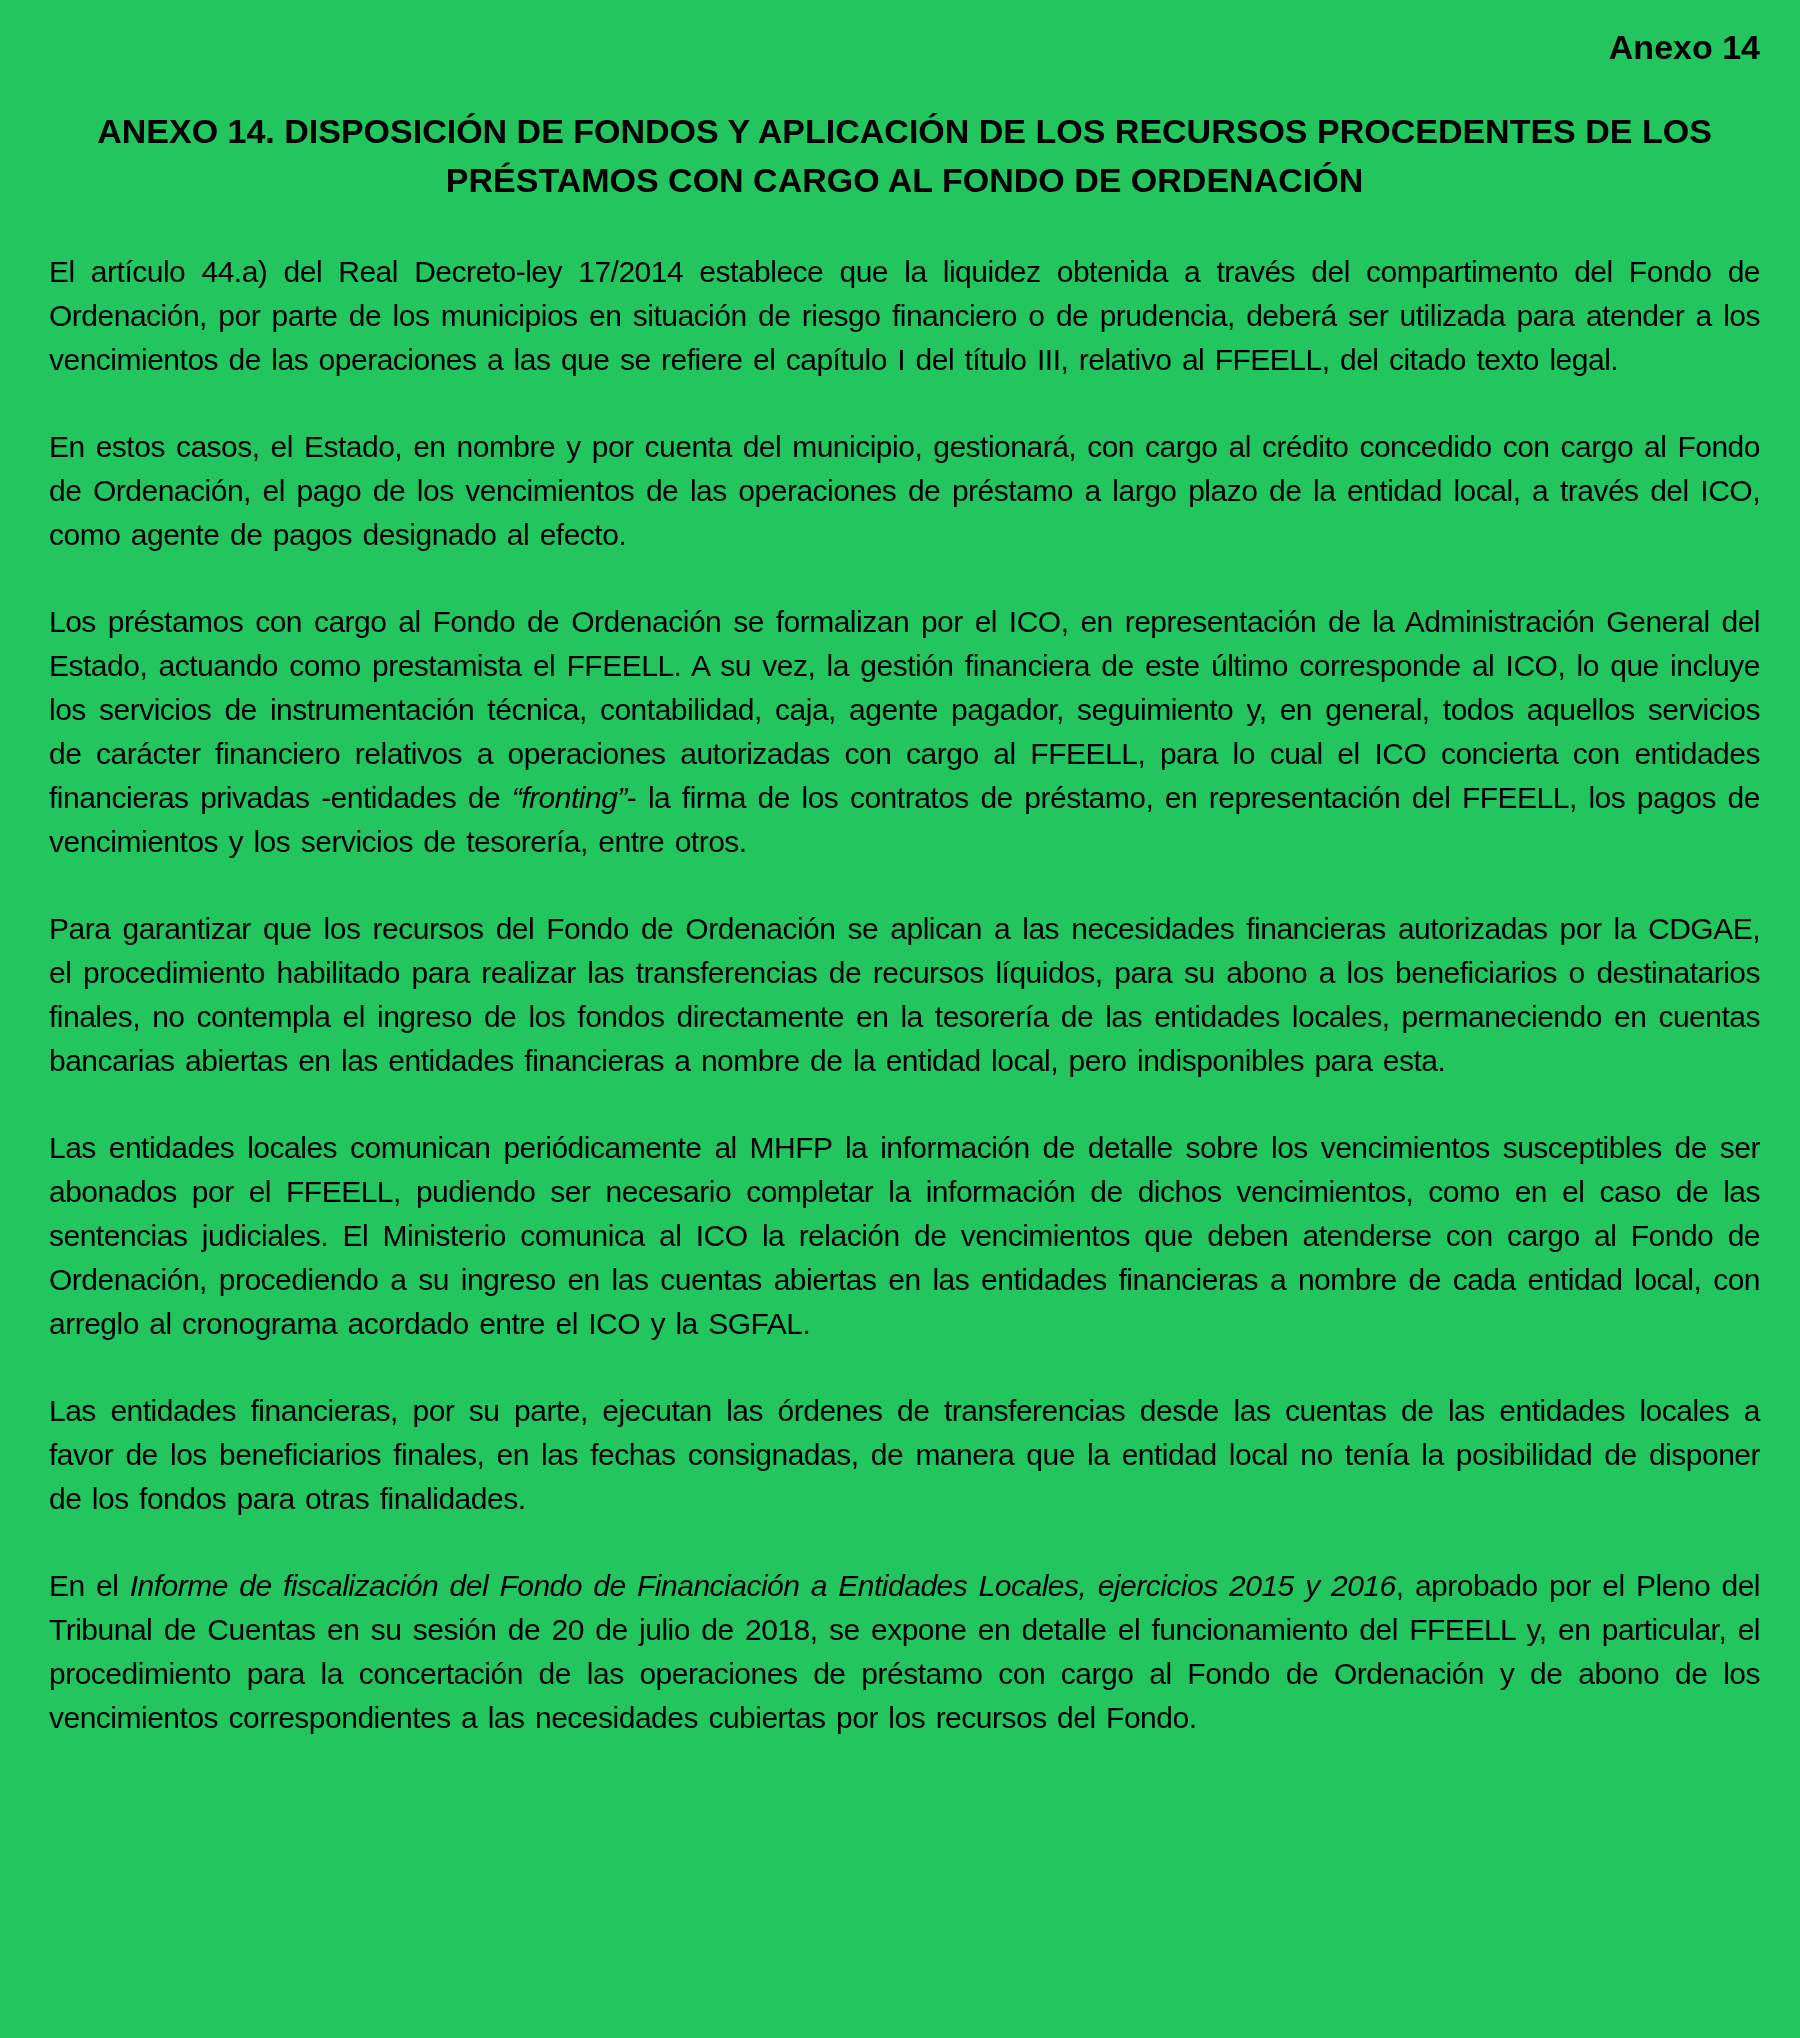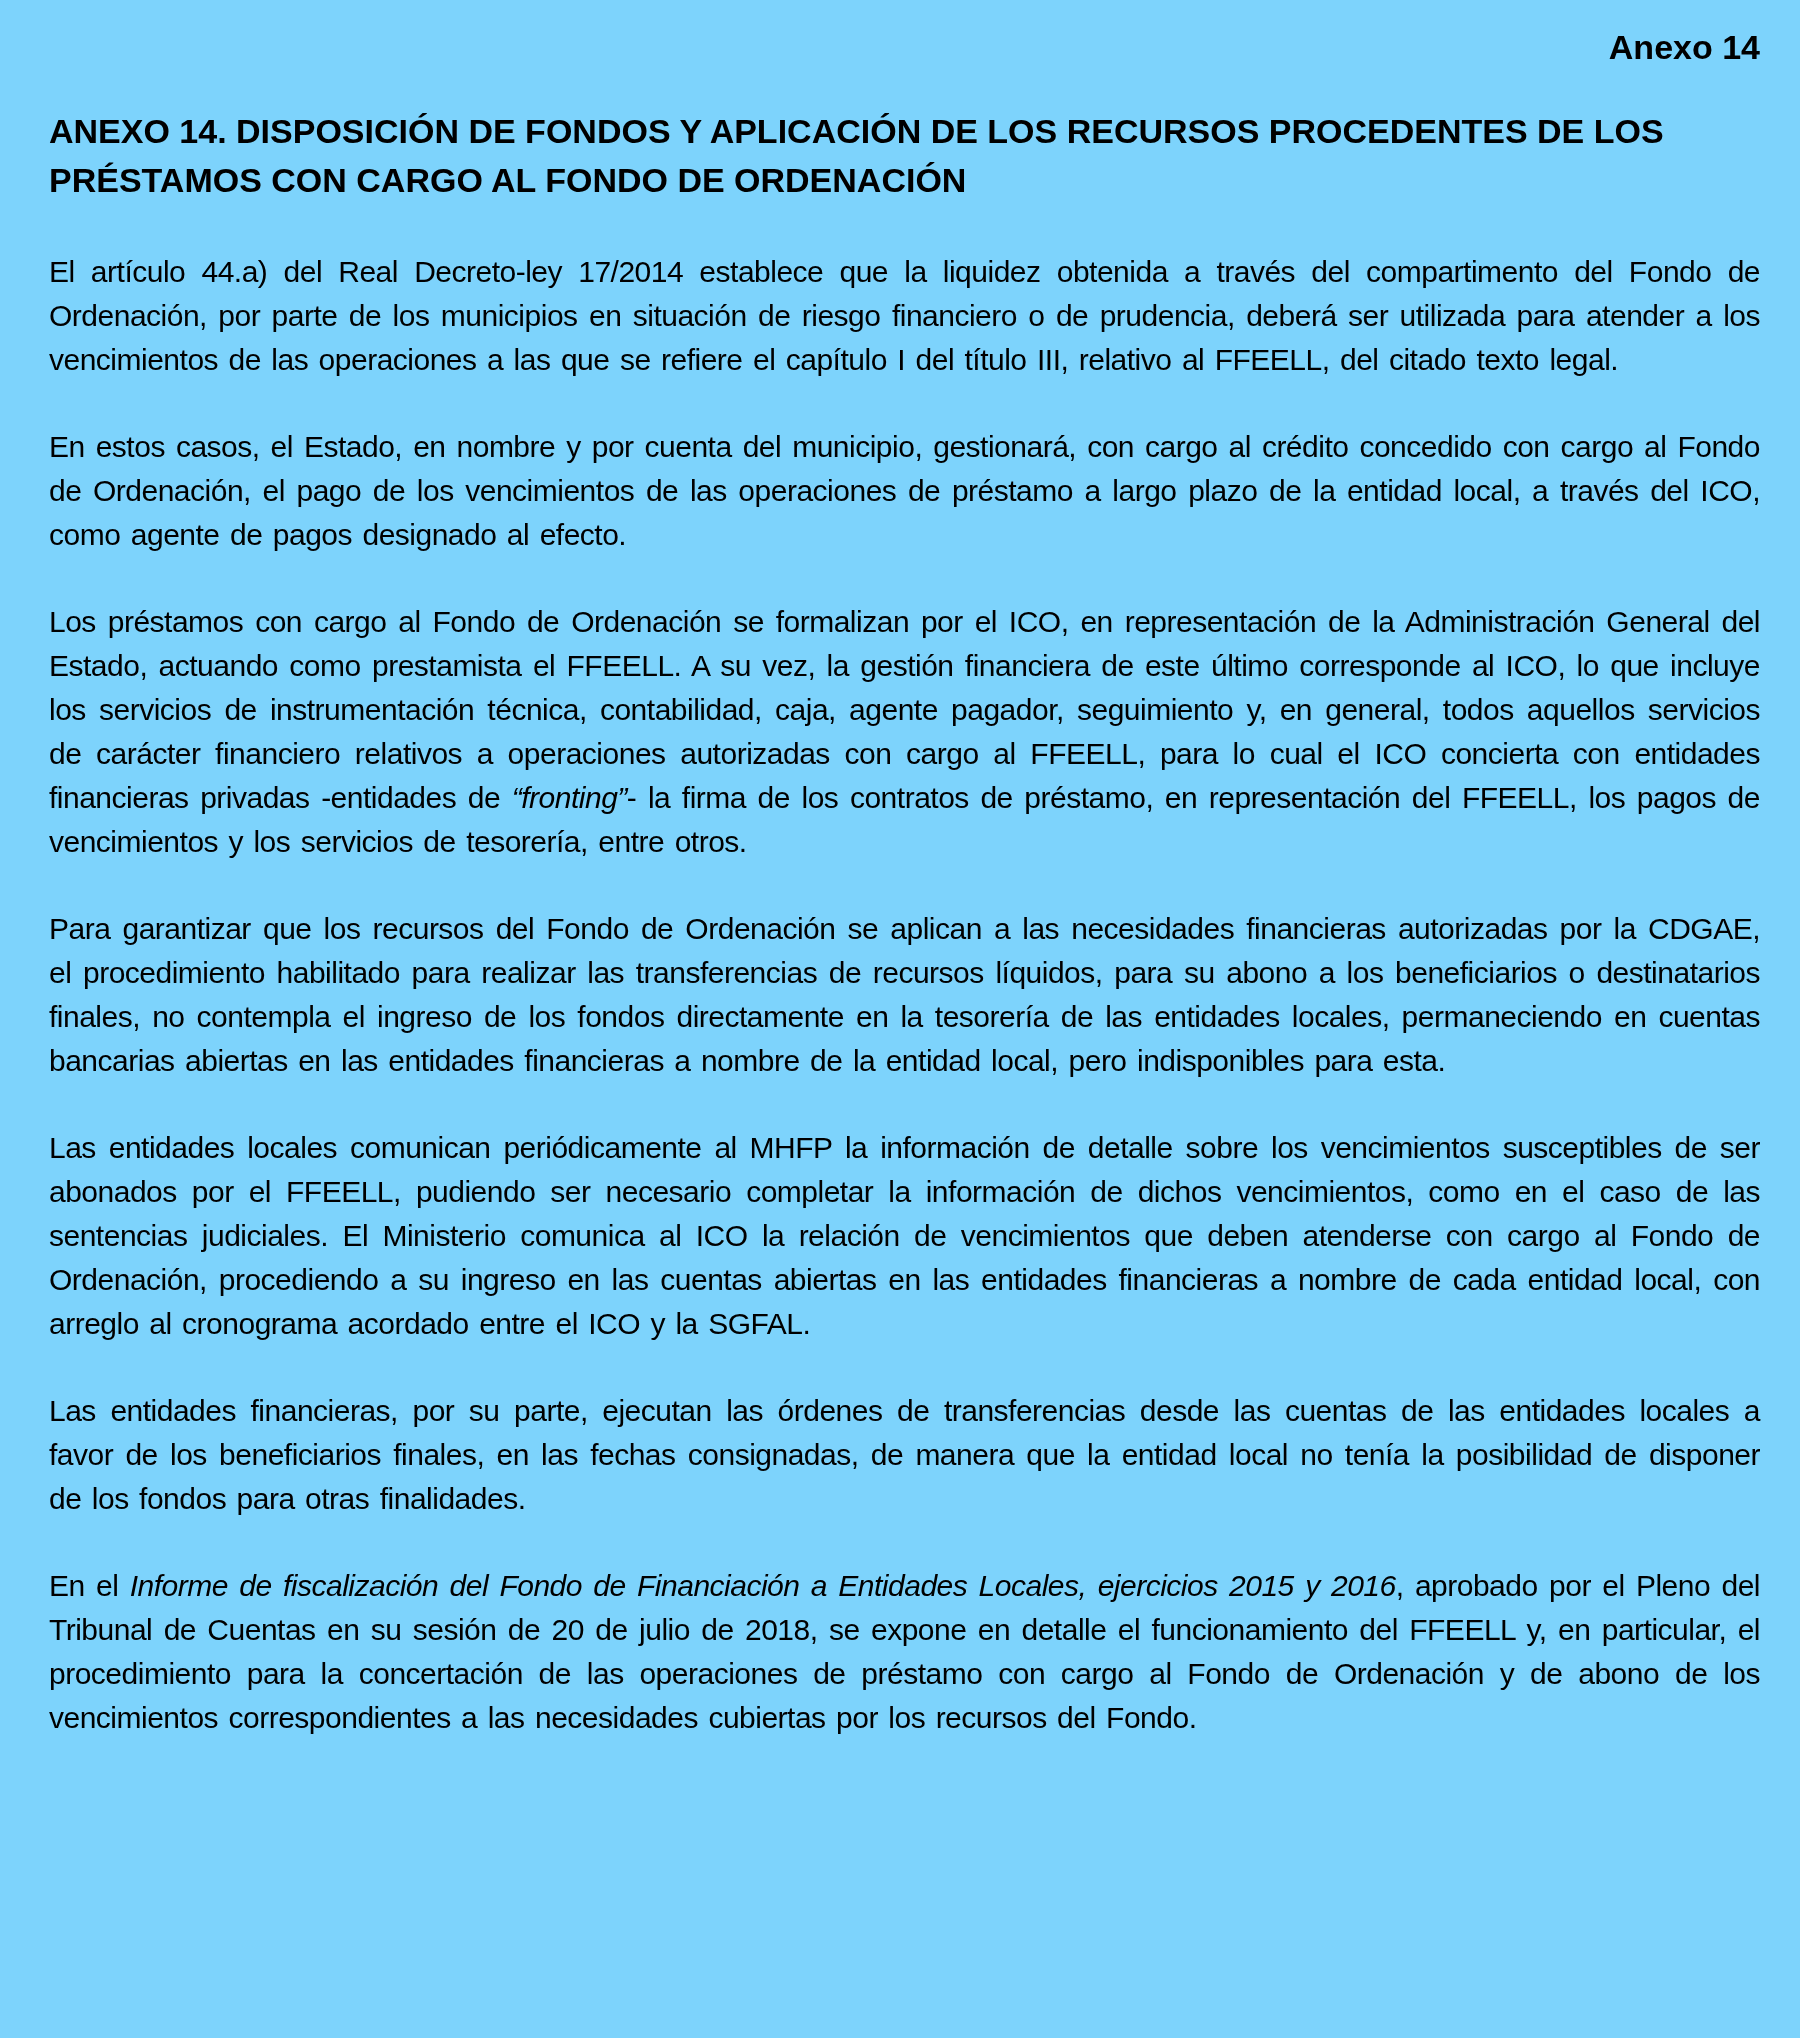--- a/index.html
+++ b/index.html
@@ -5,39 +5,39 @@
   html, body {
     margin: 0;
     padding: 0;
     background: #ffffff;
   }
   .page {
     position: relative;
     width: 1801px;
     height: 2038px;
     box-sizing: border-box;
-    background: #7dd3fc;
+    background: #22c55e;
     color: #000000;
     font-family: "Liberation Sans", sans-serif;
     padding: 26px 41px 0 49px;
     overflow: hidden;
   }
   .annex-label {
     text-align: right;
     font-weight: bold;
     font-size: 34px;
     line-height: 43px;
     letter-spacing: 0;
   }
   .doc-title {
     margin: 38px 0 0 0;
     font-weight: bold;
     font-size: 34px;
     line-height: 49px;
-    text-align: left;
+    text-align: center;
   }
   .body-text {
     margin-top: 45px;
   }
   .body-par {
     margin: 0 0 43px 0;
     font-size: 30px;
     line-height: 44px;
     text-align: justify;
     letter-spacing: -0.5px;

